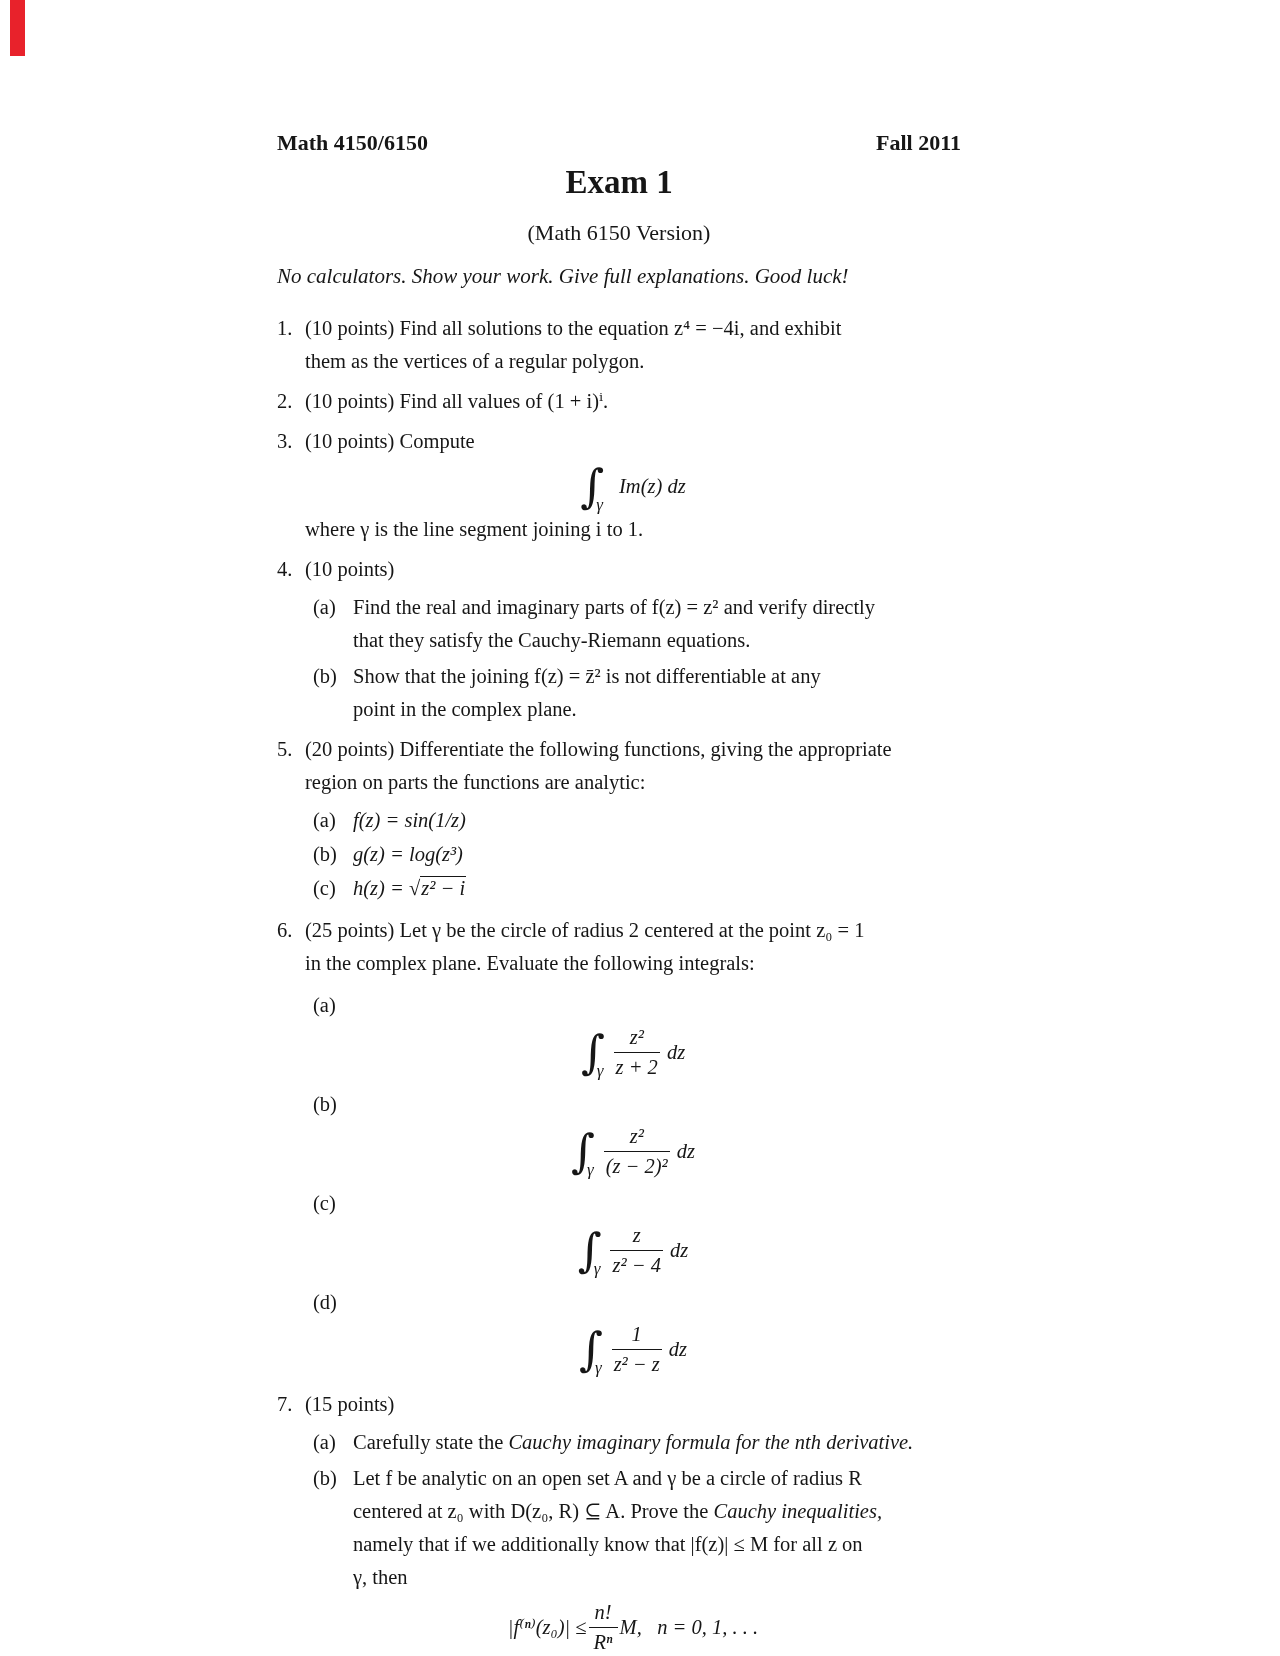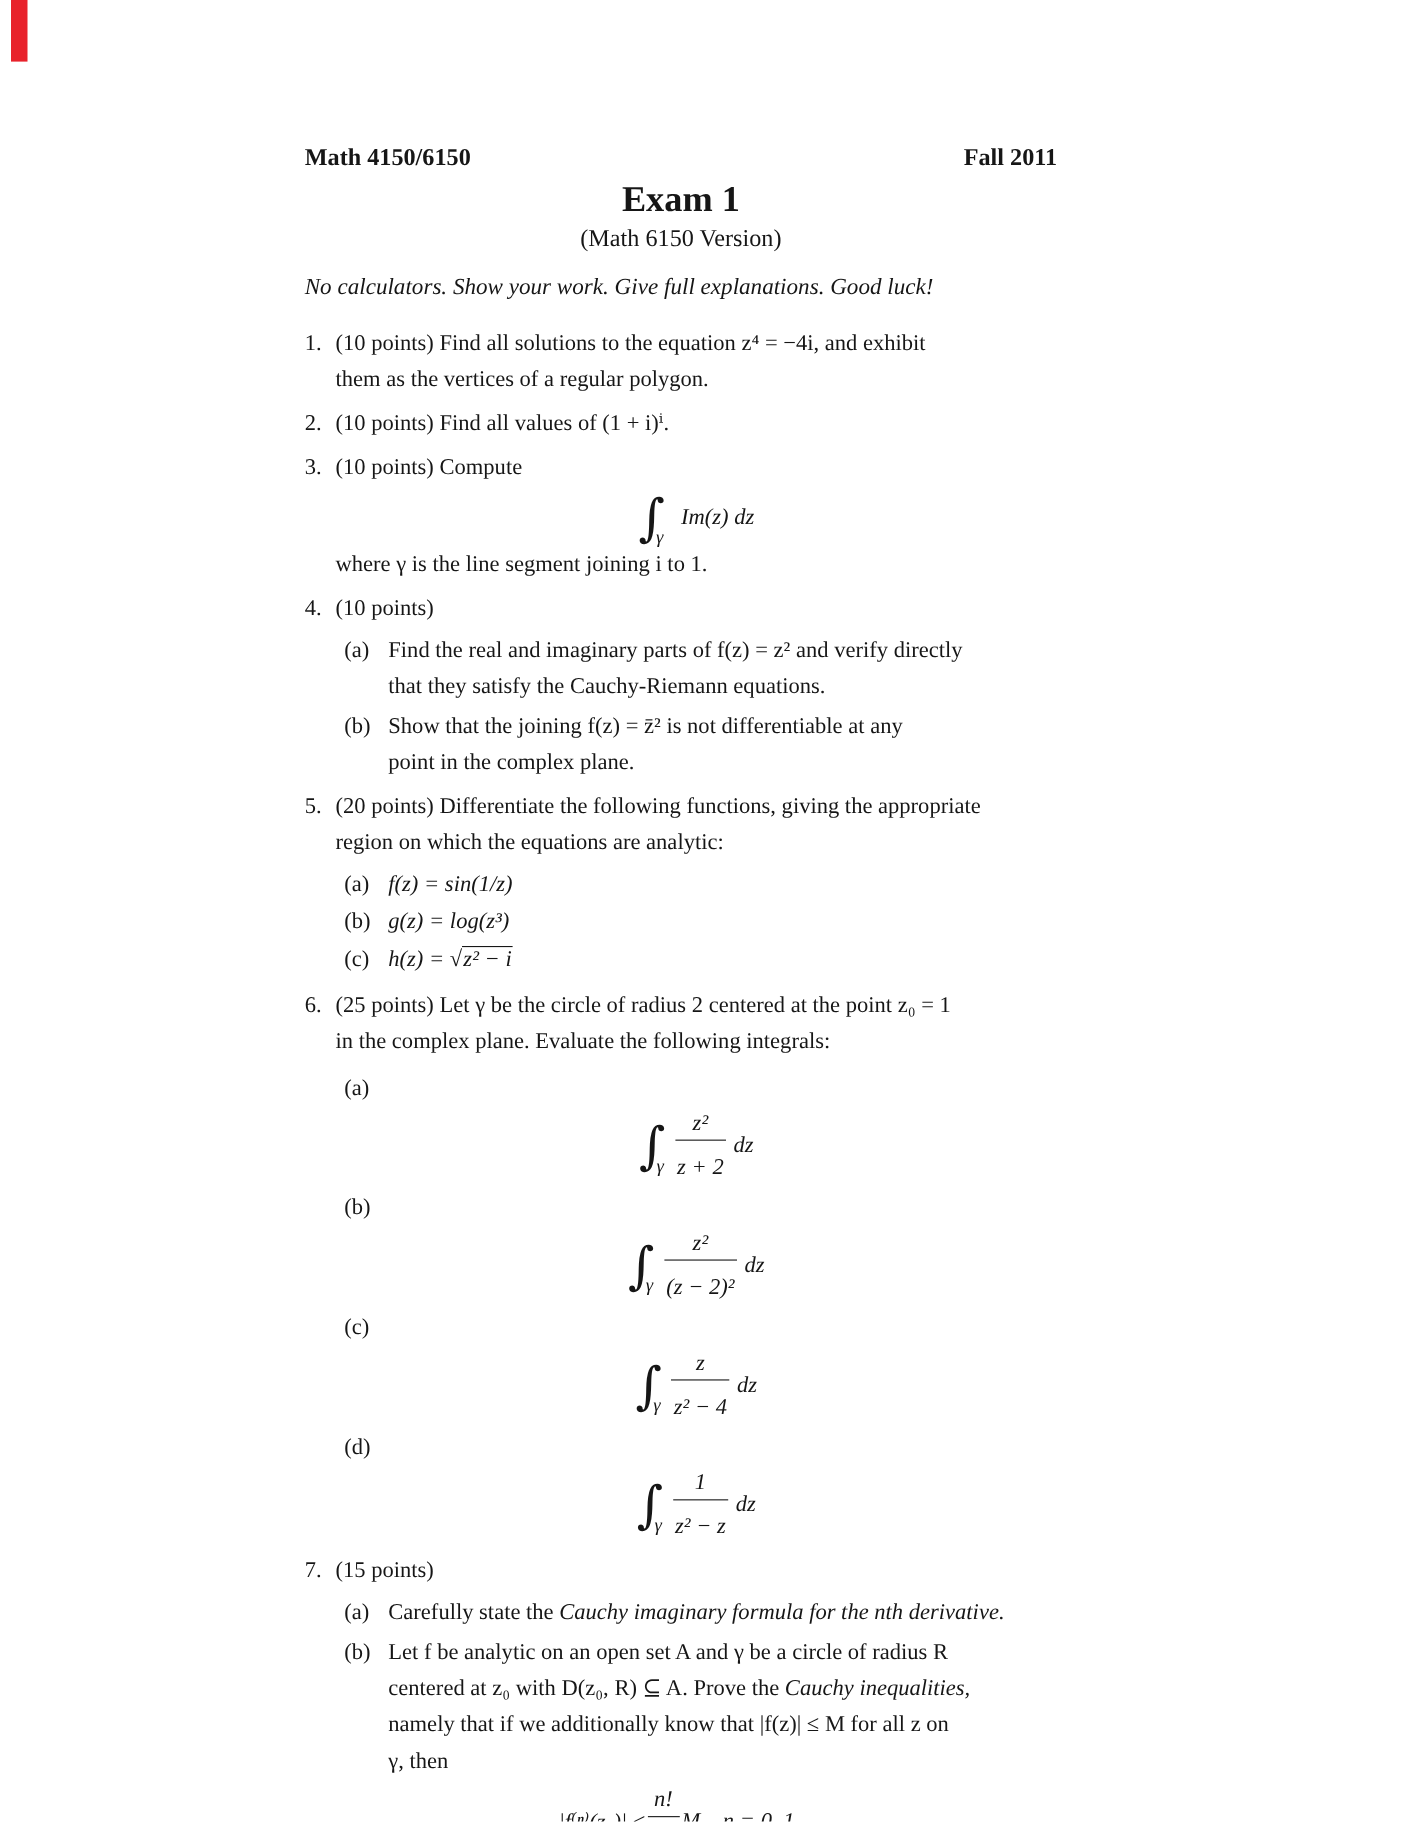--- a/index.html
+++ b/index.html
@@ -21,21 +21,21 @@
     position: absolute; left: 277px; top: 130px; width: 684px;
   }
   .hdr {
     display: flex; justify-content: space-between;
     font-weight: bold; font-size: 22px; line-height: 26px; align-items: flex-end;
   }
   .title {
     text-align: center; font-weight: bold;
     font-size: 33px; line-height: 38px; margin-top: 7px;
   }
-  .subtitle { text-align: center; font-size: 22px; line-height: 30px; margin-top: 1px; }
+  .subtitle { text-align: center; font-size: 22px; line-height: 30px; margin-top: 17px; }
   .instr { text-align: left; font-style: italic; font-size: 21px; line-height: 30px; margin-top: 13px; }
   .prob { display: flex; }
   .pnum { width: 28px; flex: none; }
   .pbody { flex: 1; min-width: 0; }
   .line { white-space: nowrap; }
   .sub { display: flex; margin-top: 3px; }
   .slabel { width: 40px; flex: none; margin-left: 8px; }
   .it { font-style: italic; }
   .mi { font-style: italic; }
   .deq {
@@ -49,21 +49,21 @@
   .isub {
     font-style: italic; font-size: 17px;
     position: relative; top: 19px; left: -8px;
   }
   .frac {
     display: inline-block; text-align: center;
     font-size: 20.5px; line-height: 1.12;
     font-style: italic; margin-left: 2px;
   }
   .fnum { display: block; padding: 0 6px 3px; border-bottom: 1.4px solid #161616; }
-  .fden { display: block; padding: 3px 2px 0; margin-top: 10px; }
+  .fden { display: block; padding: 3px 2px 0; }
   .tail { margin-left: 7px; font-style: italic; }
   .eqbody { margin-left: 8px; font-style: italic; }
   .sqrt-sign { font-style: normal; }
   .sqrt-rad { border-top: 1.4px solid #161616; font-style: italic; padding: 0 1px; }
   .mlist { margin-top: 1px; }
   .eq3 { margin: 2px 0 1px; }
   .p6eq { margin: 4px 0 3px; }
   .p6label { margin-top: 9px; }
   .formula { margin-top: 7px; }
   .formula .frac { margin: 0 2px; }
@@ -130,21 +130,21 @@
           <div class="line">point in the complex plane.</div>
         </div>
       </div>
     </div>
   </div>
 
   <div class="prob" style="margin-top:7px">
     <span class="pnum">5.</span>
     <div class="pbody">
       <div class="line">(20 points) Differentiate the following functions, giving the appropriate</div>
-      <div class="line">region on which the equations are analytic:</div>
+      <div class="line">region on parts the functions are analytic:</div>
       <div class="sub" style="margin-top:5px">
         <span class="slabel">(a)</span>
         <span class="mi line">f(z) = sin(1/z)</span>
       </div>
       <div class="sub mlist">
         <span class="slabel">(b)</span>
         <span class="mi line">g(z) = log(z³)</span>
       </div>
       <div class="sub mlist">
         <span class="slabel">(c)</span>

